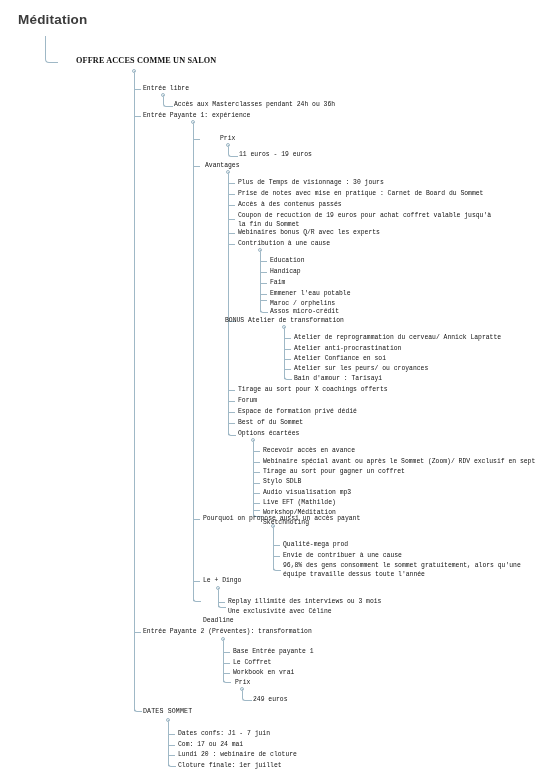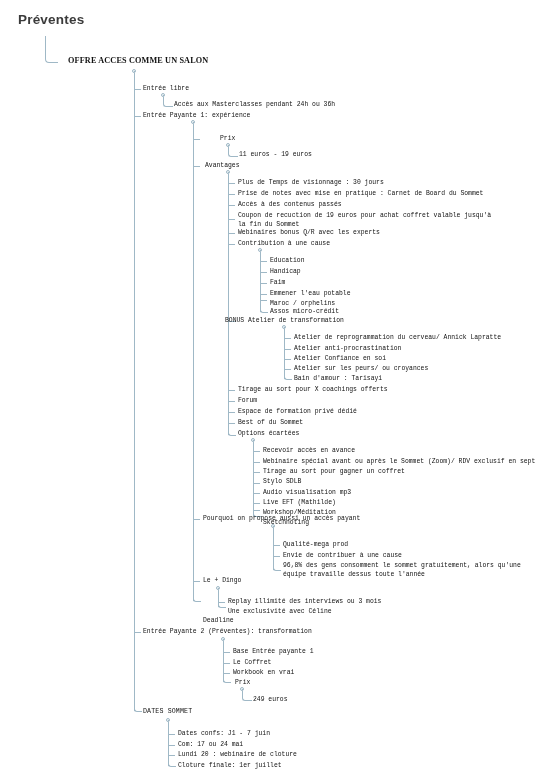--- a/index.html
+++ b/index.html
@@ -92,25 +92,25 @@
     width: 1.8px;
     height: 1px;
     background: #9fb8c6;
   }
 </style>
 </head>
 <body>
 
 <div id="root">
 
-  <div class="title">Préventes</div>
+  <div class="title">Méditation</div>
 
   <div class="elbow tall" style="left:45px; top:36px; width:12px; height:26px;"></div>
 
-  <div class="node l1" style="left:68px; top:57px;text-align:right;">OFFRE ACCES COMME UN SALON</div>
+  <div class="node l1" style="left:76px; top:57px;text-align:right;">OFFRE ACCES COMME UN SALON</div>
 
   <div class="knob" style="left:132px; top:69px;"></div>
 
   <div class="vline" style="left:134px; top:73px; height:638px;"></div>
 
   <div class="hline" style="left:134px; top:89px; width:7px;"></div>
   <div class="hline" style="left:134px; top:116px; width:7px;"></div>
   <div class="hline" style="left:134px; top:632px; width:7px;"></div>
   <div class="elbow" style="left:134px; top:705px; width:7px; height:6px;"></div>
 

